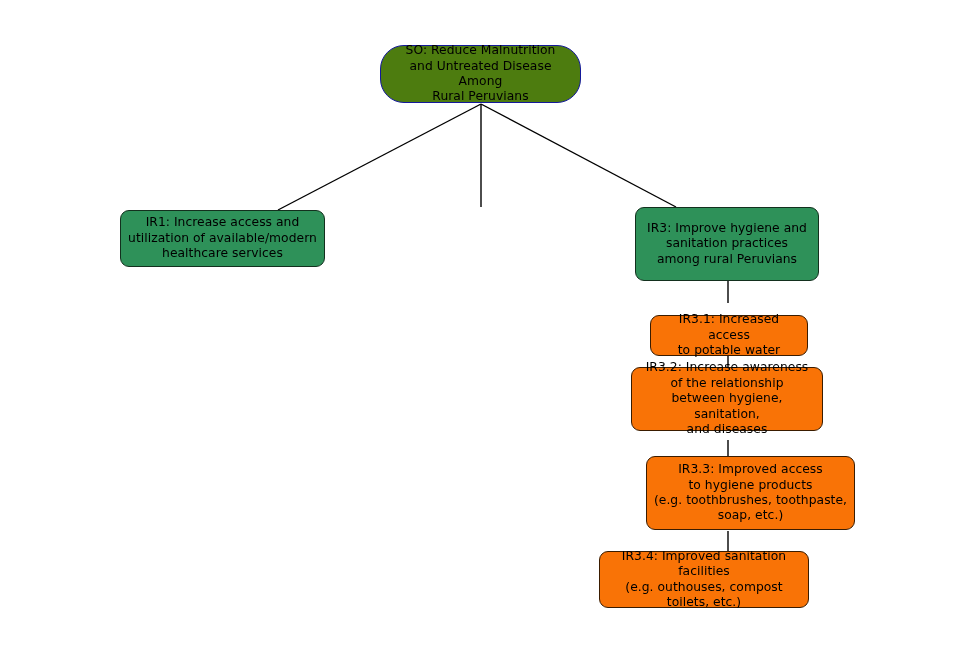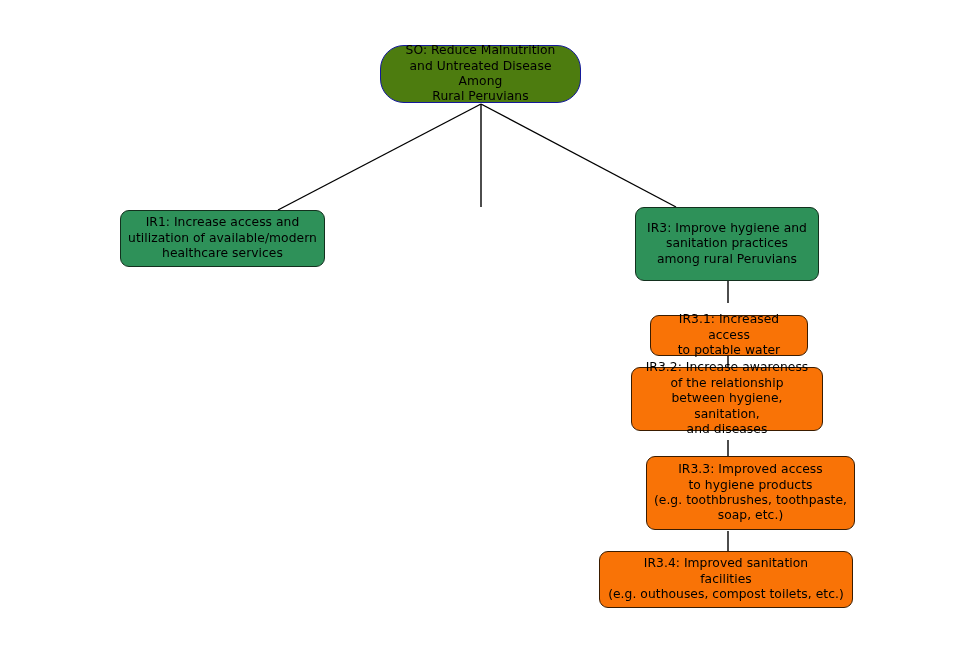--- a/index.html
+++ b/index.html
@@ -59,21 +59,21 @@
     border-color: #3a1c00;
   }
   
   #node-so    { left: 380px; top: 45px;  width: 201px; height: 58px; }
   #node-ir1   { left: 120px; top: 210px; width: 205px; height: 57px; }
   #node-ir2   { left: 388px; top: 207px; width: 187px; height: 57px; }
   #node-ir3   { left: 635px; top: 207px; width: 184px; height: 74px; }
   #node-ir31  { left: 650px; top: 303px; width: 158px; height: 41px; margin-top: 12px; }
   #node-ir32  { left: 631px; top: 367px; width: 192px; height: 64px; }
   #node-ir33  { left: 622px; top: 456px; width: 209px; height: 74px; margin-left: 24px; }
-  #node-ir34  { left: 599px; top: 551px; width: 254px; height: 57px; }
+  #node-ir34  { left: 599px; top: 551px; width: 210px; height: 57px; }
 </style>
 </head>
 <body>
 
 <div id="diagram-canvas">
 
   <svg id="connector-layer" viewBox="0 0 978 651" width="978" height="651" xmlns="http://www.w3.org/2000/svg">
     <g stroke="#000000" stroke-width="1.4" fill="none">
       <line x1="481" y1="104" x2="278" y2="210"></line>
       <line x1="481" y1="104" x2="481" y2="207"></line>

